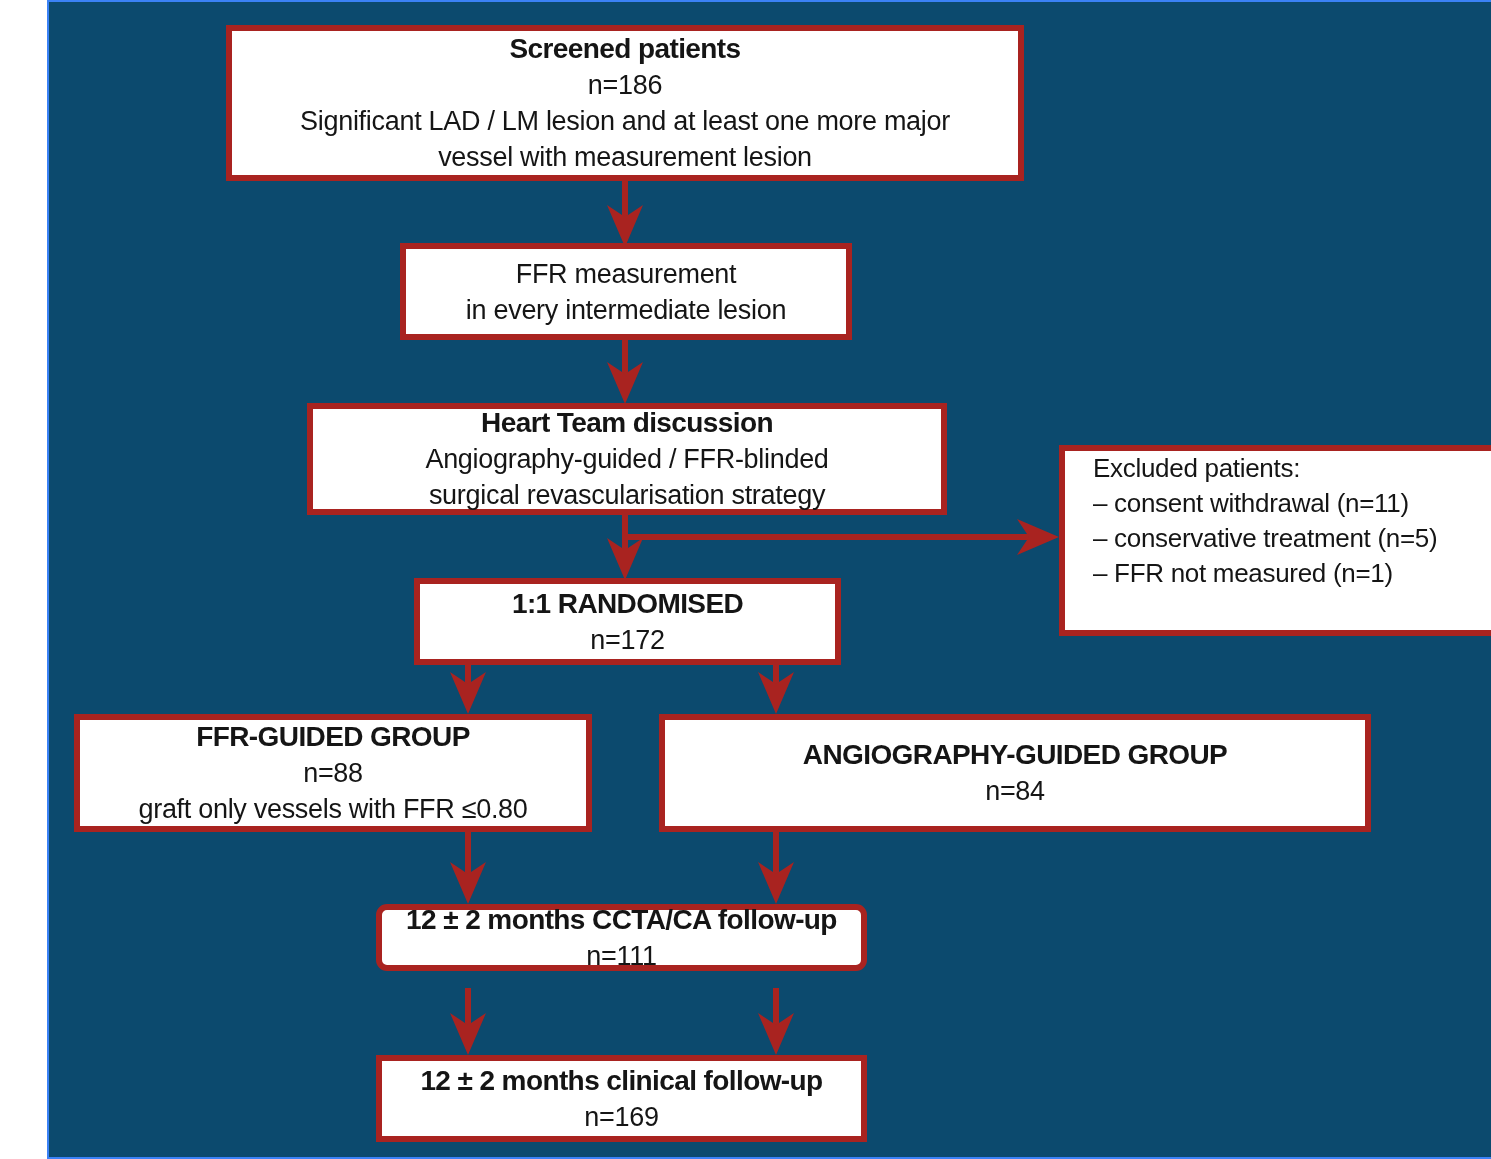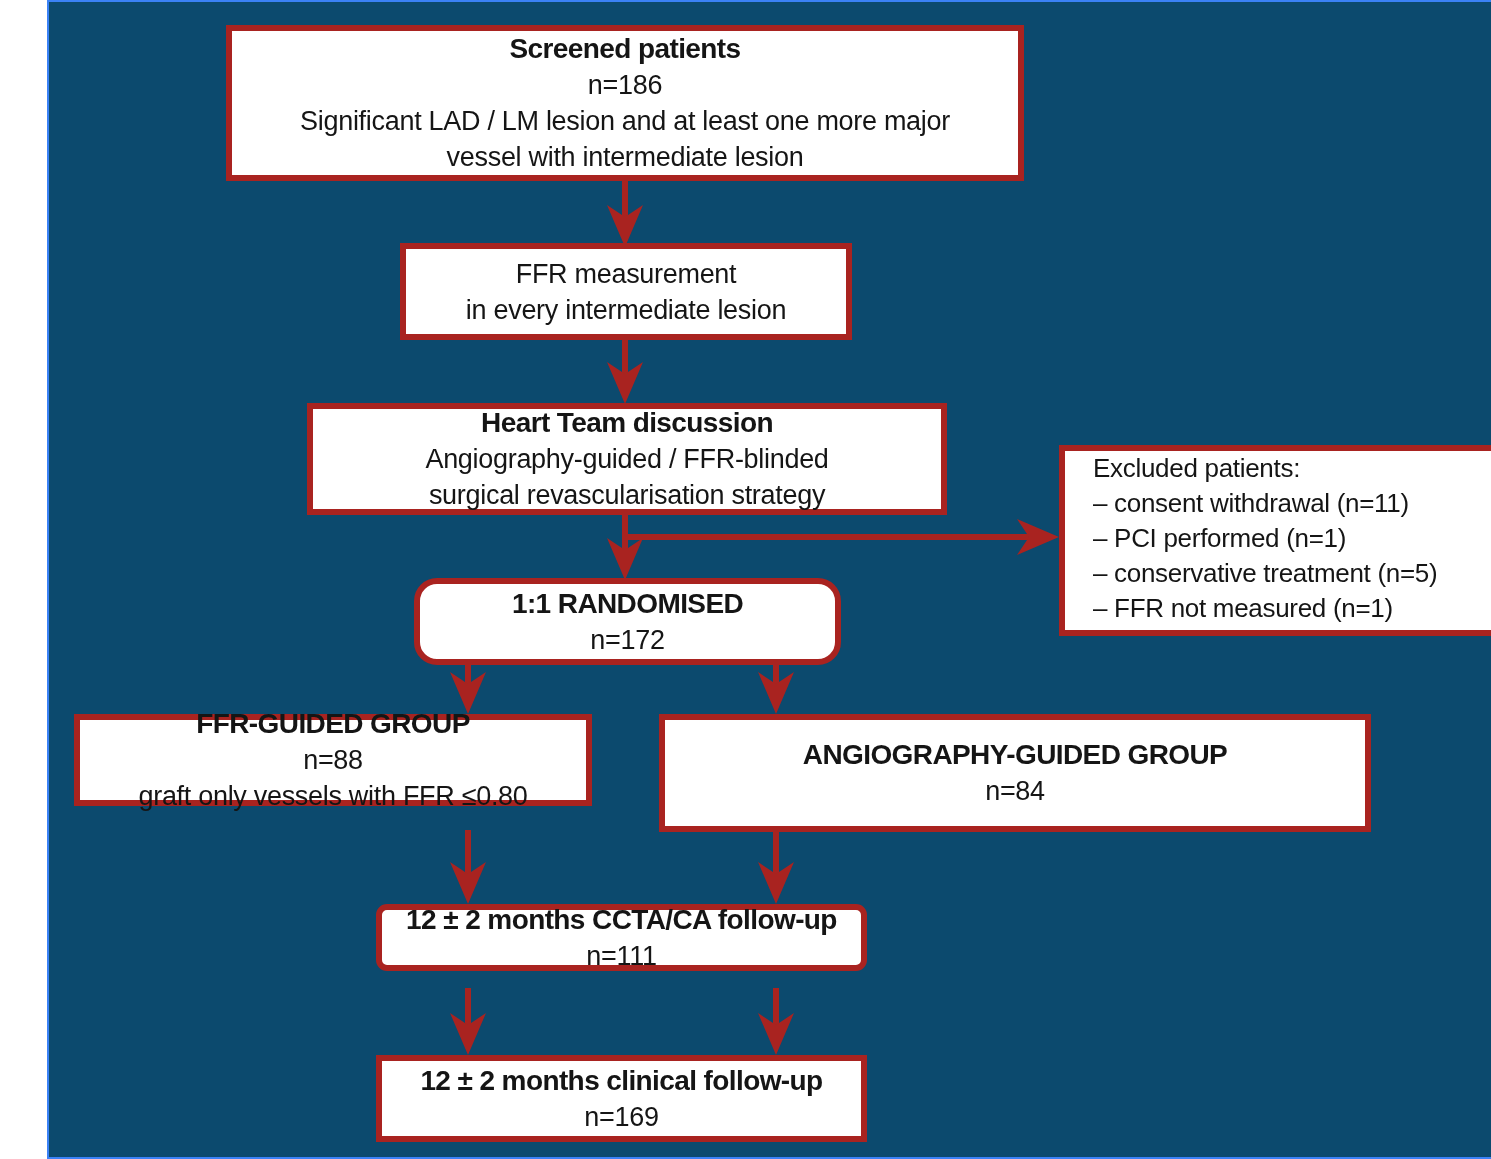--- a/index.html
+++ b/index.html
@@ -56,22 +56,22 @@
   .box.left-align .title {
     font-weight: normal;
     font-size: 26px;
     letter-spacing: -0.3px;
   }
   
   .box-screened   { left: 177px; top: 23px;   width: 798px; height: 156px; }
   .box-ffr-meas   { left: 351px; top: 241px;  width: 452px; height: 97px;  }
   .box-heart-team { left: 258px; top: 401px;  width: 640px; height: 112px; }
   .box-excluded   { left: 1010px; top: 443px; width: 448px; height: 191px; }
-  .box-randomised { left: 365px; top: 576px;  width: 427px; height: 87px; border-radius: 23px;  }
-  .box-ffr-group  { left: 25px;  top: 712px;  width: 518px; height: 92px; justify-content: center; }
+  .box-randomised { left: 365px; top: 576px;  width: 427px; height: 87px;  }
+  .box-ffr-group  { left: 25px;  top: 712px;  width: 518px; height: 118px; justify-content: center; }
   .box-angio-group{ left: 610px; top: 712px;  width: 712px; height: 118px; }
   .box-ccta       { left: 327px; top: 902px;  width: 491px; height: 67px; border-radius: 11px;  }
   .box-clinical   { left: 327px; top: 1053px; width: 491px; height: 87px;  }
 </style>
 </head>
 <body>
 
 <div class="canvas">
 
   <svg class="connectors" viewBox="0 0 1491 1159" xmlns="http://www.w3.org/2000/svg">
@@ -124,38 +124,37 @@
     <g>
       <line x1="727" y1="986" x2="727" y2="1026"></line>
       <polygon points="727,1053 709,1011 727,1023 745,1011"></polygon>
     </g>
   </svg>
 
   <div class="box box-screened">
     <div class="title">Screened patients</div>
     <div class="n-line">n=186</div>
     <div class="line">Significant LAD / LM lesion and at least one more major</div>
-    <div class="line">vessel with intermediate lesion</div>
+    <div class="line">vessel with measurement lesion</div>
   </div>
 
   <div class="box box-ffr-meas">
     <div class="line">FFR measurement</div>
     <div class="line">in every intermediate lesion</div>
   </div>
 
   <div class="box box-heart-team">
     <div class="title">Heart Team discussion</div>
     <div class="line">Angiography-guided / FFR-blinded</div>
     <div class="line">surgical revascularisation strategy</div>
   </div>
 
   <div class="box box-excluded left-align">
     <div class="title">Excluded patients:</div>
     <div class="line">– consent withdrawal (n=11)</div>
-    <div class="line">– PCI performed (n=1)</div>
     <div class="line">– conservative treatment (n=5)</div>
     <div class="line">– FFR not measured (n=1)</div>
   </div>
 
   <div class="box box-randomised">
     <div class="title">1:1 RANDOMISED</div>
     <div class="n-line">n=172</div>
   </div>
 
   <div class="box box-ffr-group">

